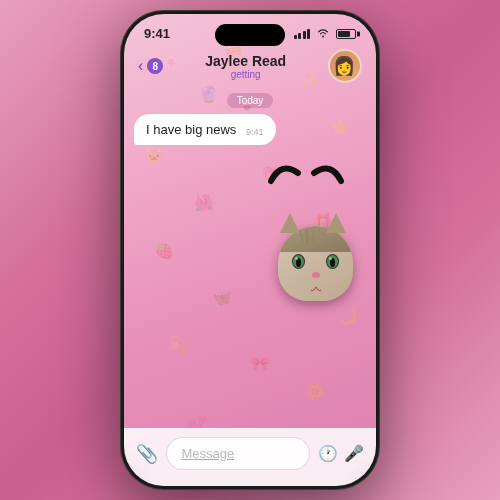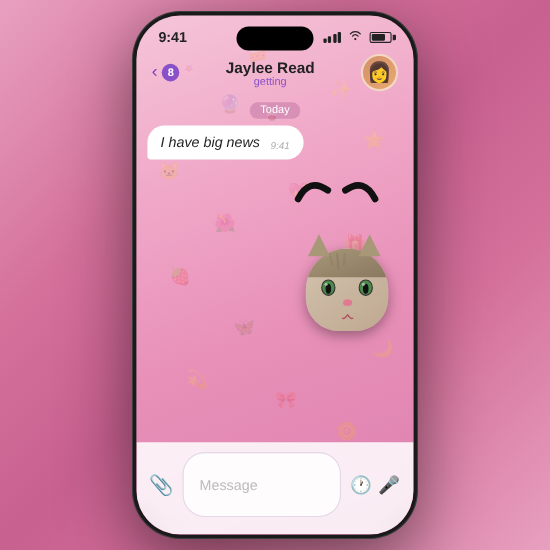--- a/index.html
+++ b/index.html
@@ -213,21 +213,20 @@
       max-width: 75%;
       padding: 8px 12px;
       border-radius: 18px;
       font-size: 13px;
       color: #222;
       position: relative;
     }
     .bubble.incoming-bubble {
       background: white;
       border-bottom-left-radius: 4px;
-      font-style: italic;
     }
     .bubble-time {
       font-size: 9px;
       color: rgba(0,0,0,0.35);
       margin-left: 6px;
       display: inline-block;
       vertical-align: bottom;
     }
 
     
@@ -264,23 +263,24 @@
     }
     .input-attach {
       color: #8a50c8;
       font-size: 18px;
     }
     .input-field {
       flex: 1;
       background: rgba(255,255,255,0.8);
       border: 1px solid rgba(200,180,210,0.5);
       border-radius: 20px;
-      padding: 21px 14px;
+      padding: 8px 14px;
       font-size: 13px;
       color: #aaa;
+      text-decoration: underline;
     }
     .input-icons {
       display: flex;
       align-items: center;
       gap: 6px;
     }
     .input-icon {
       color: #8a50c8;
       font-size: 16px;
     }

